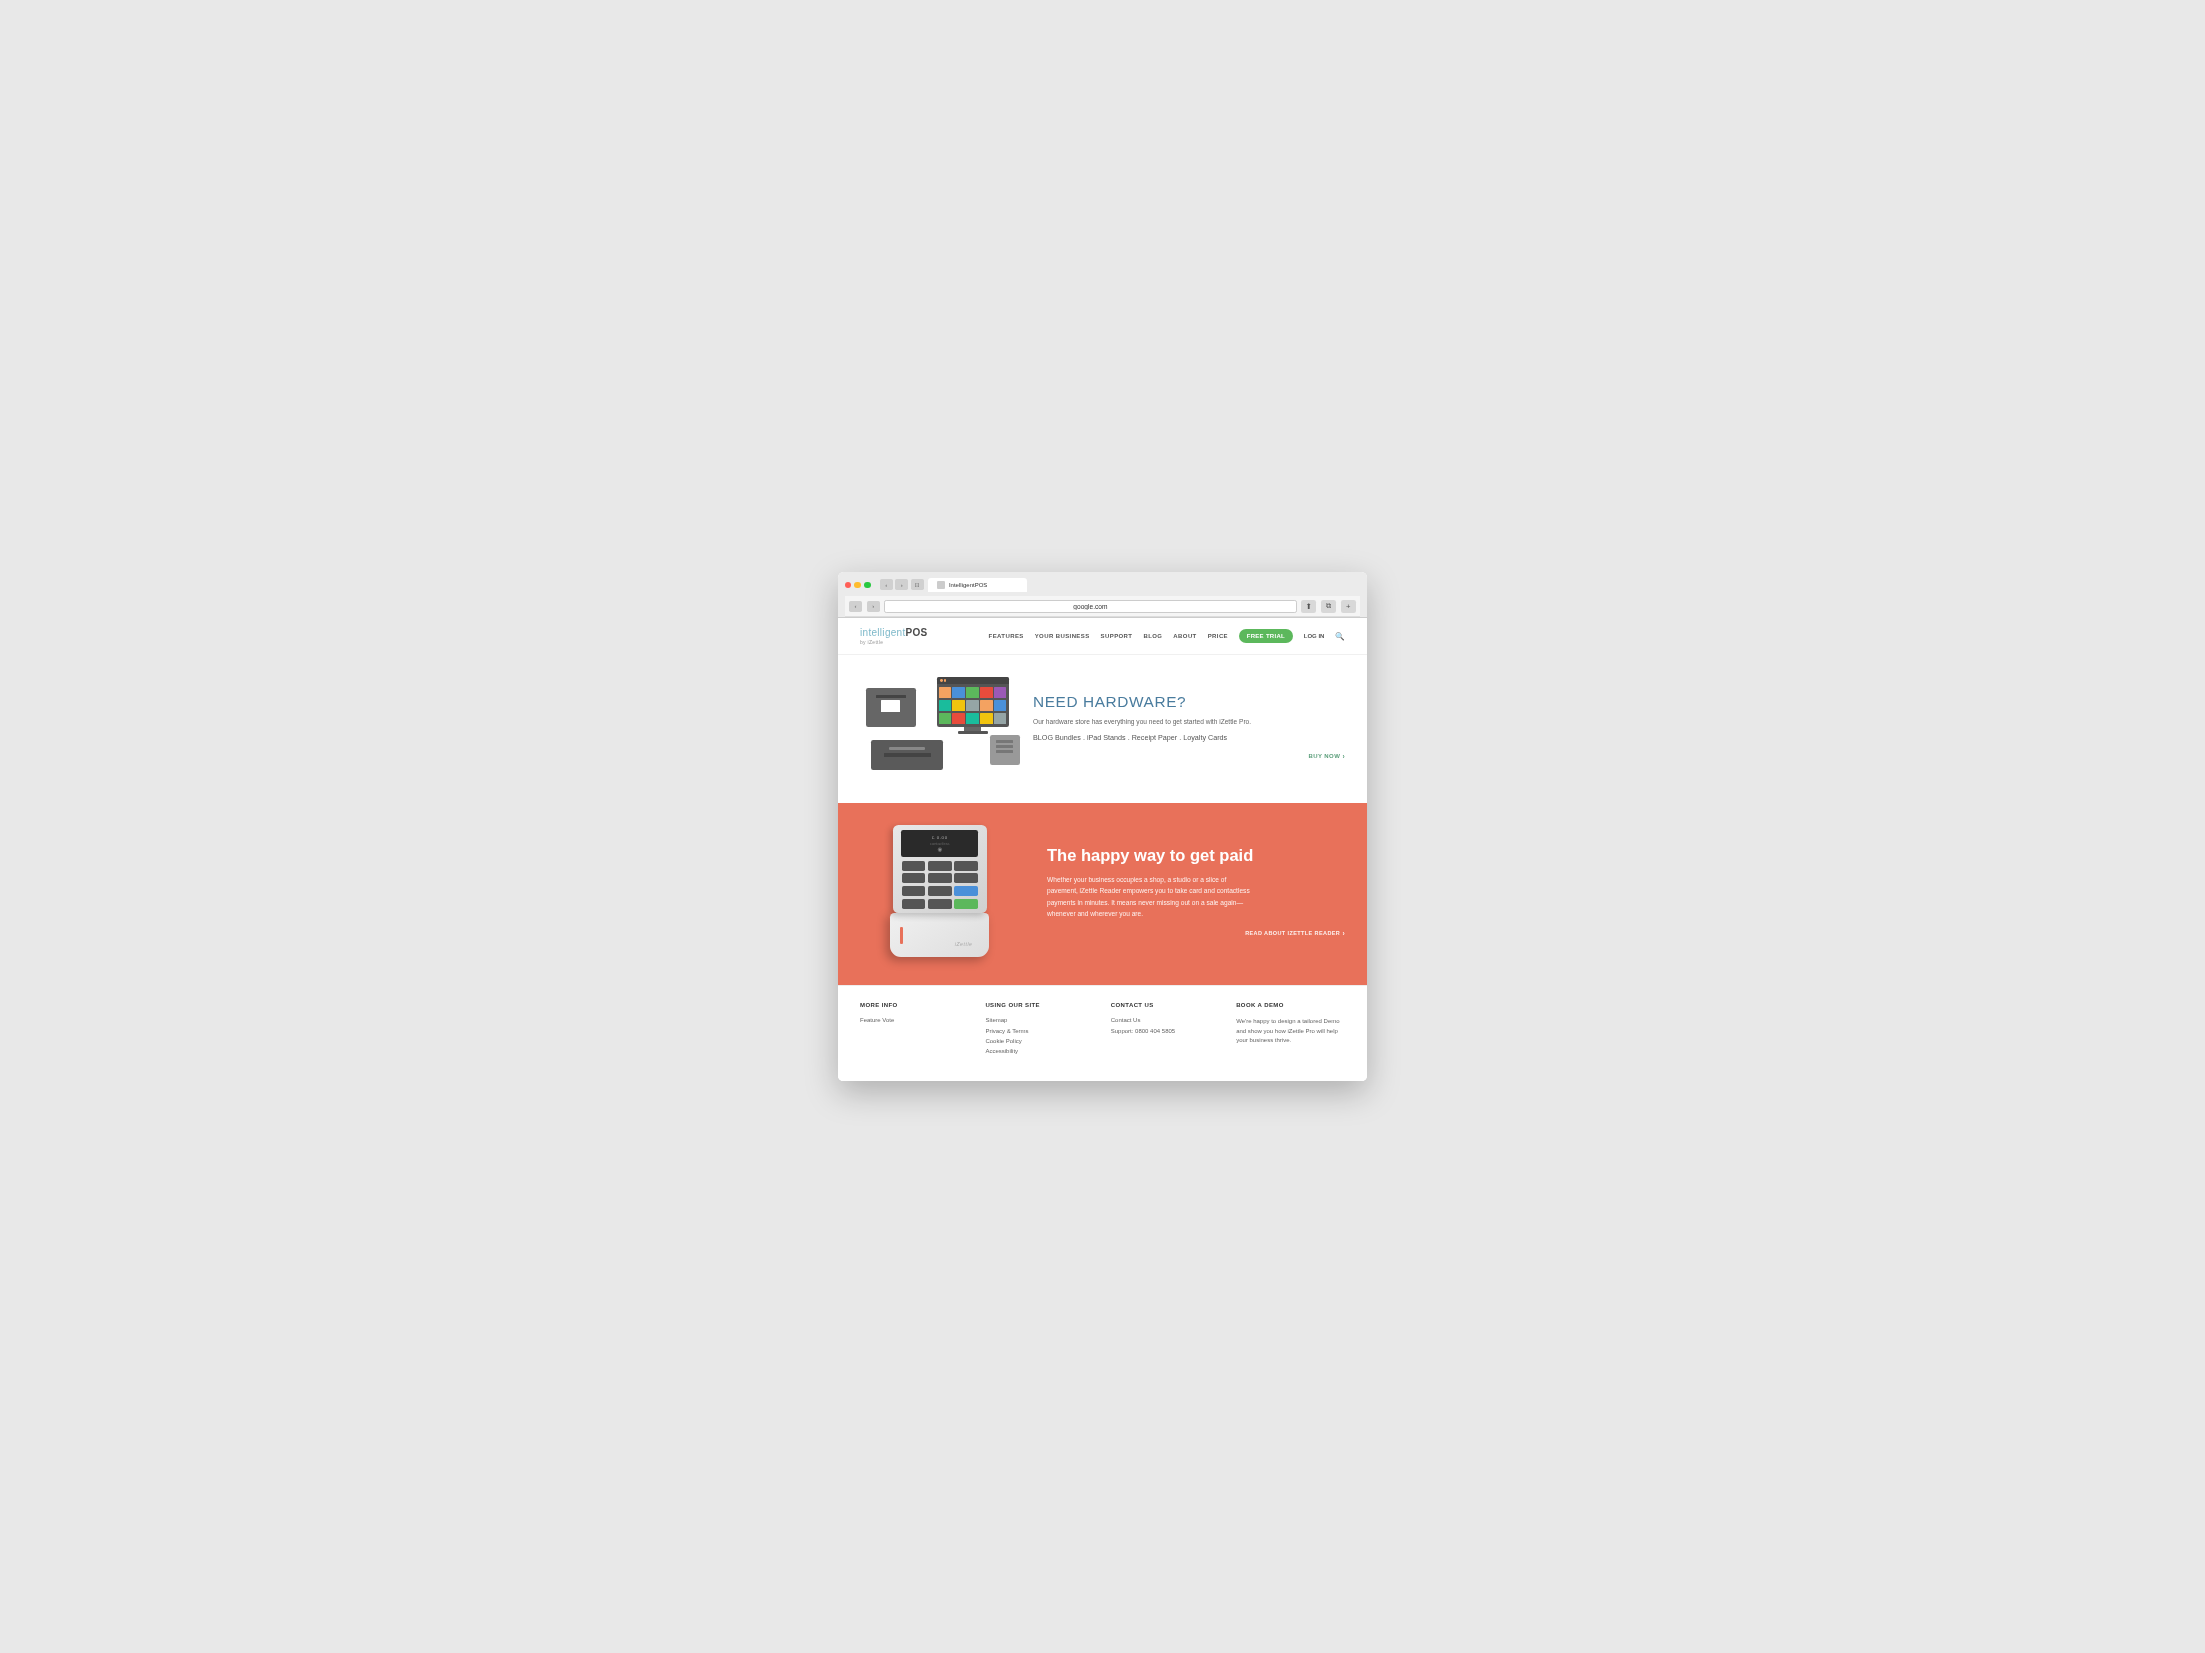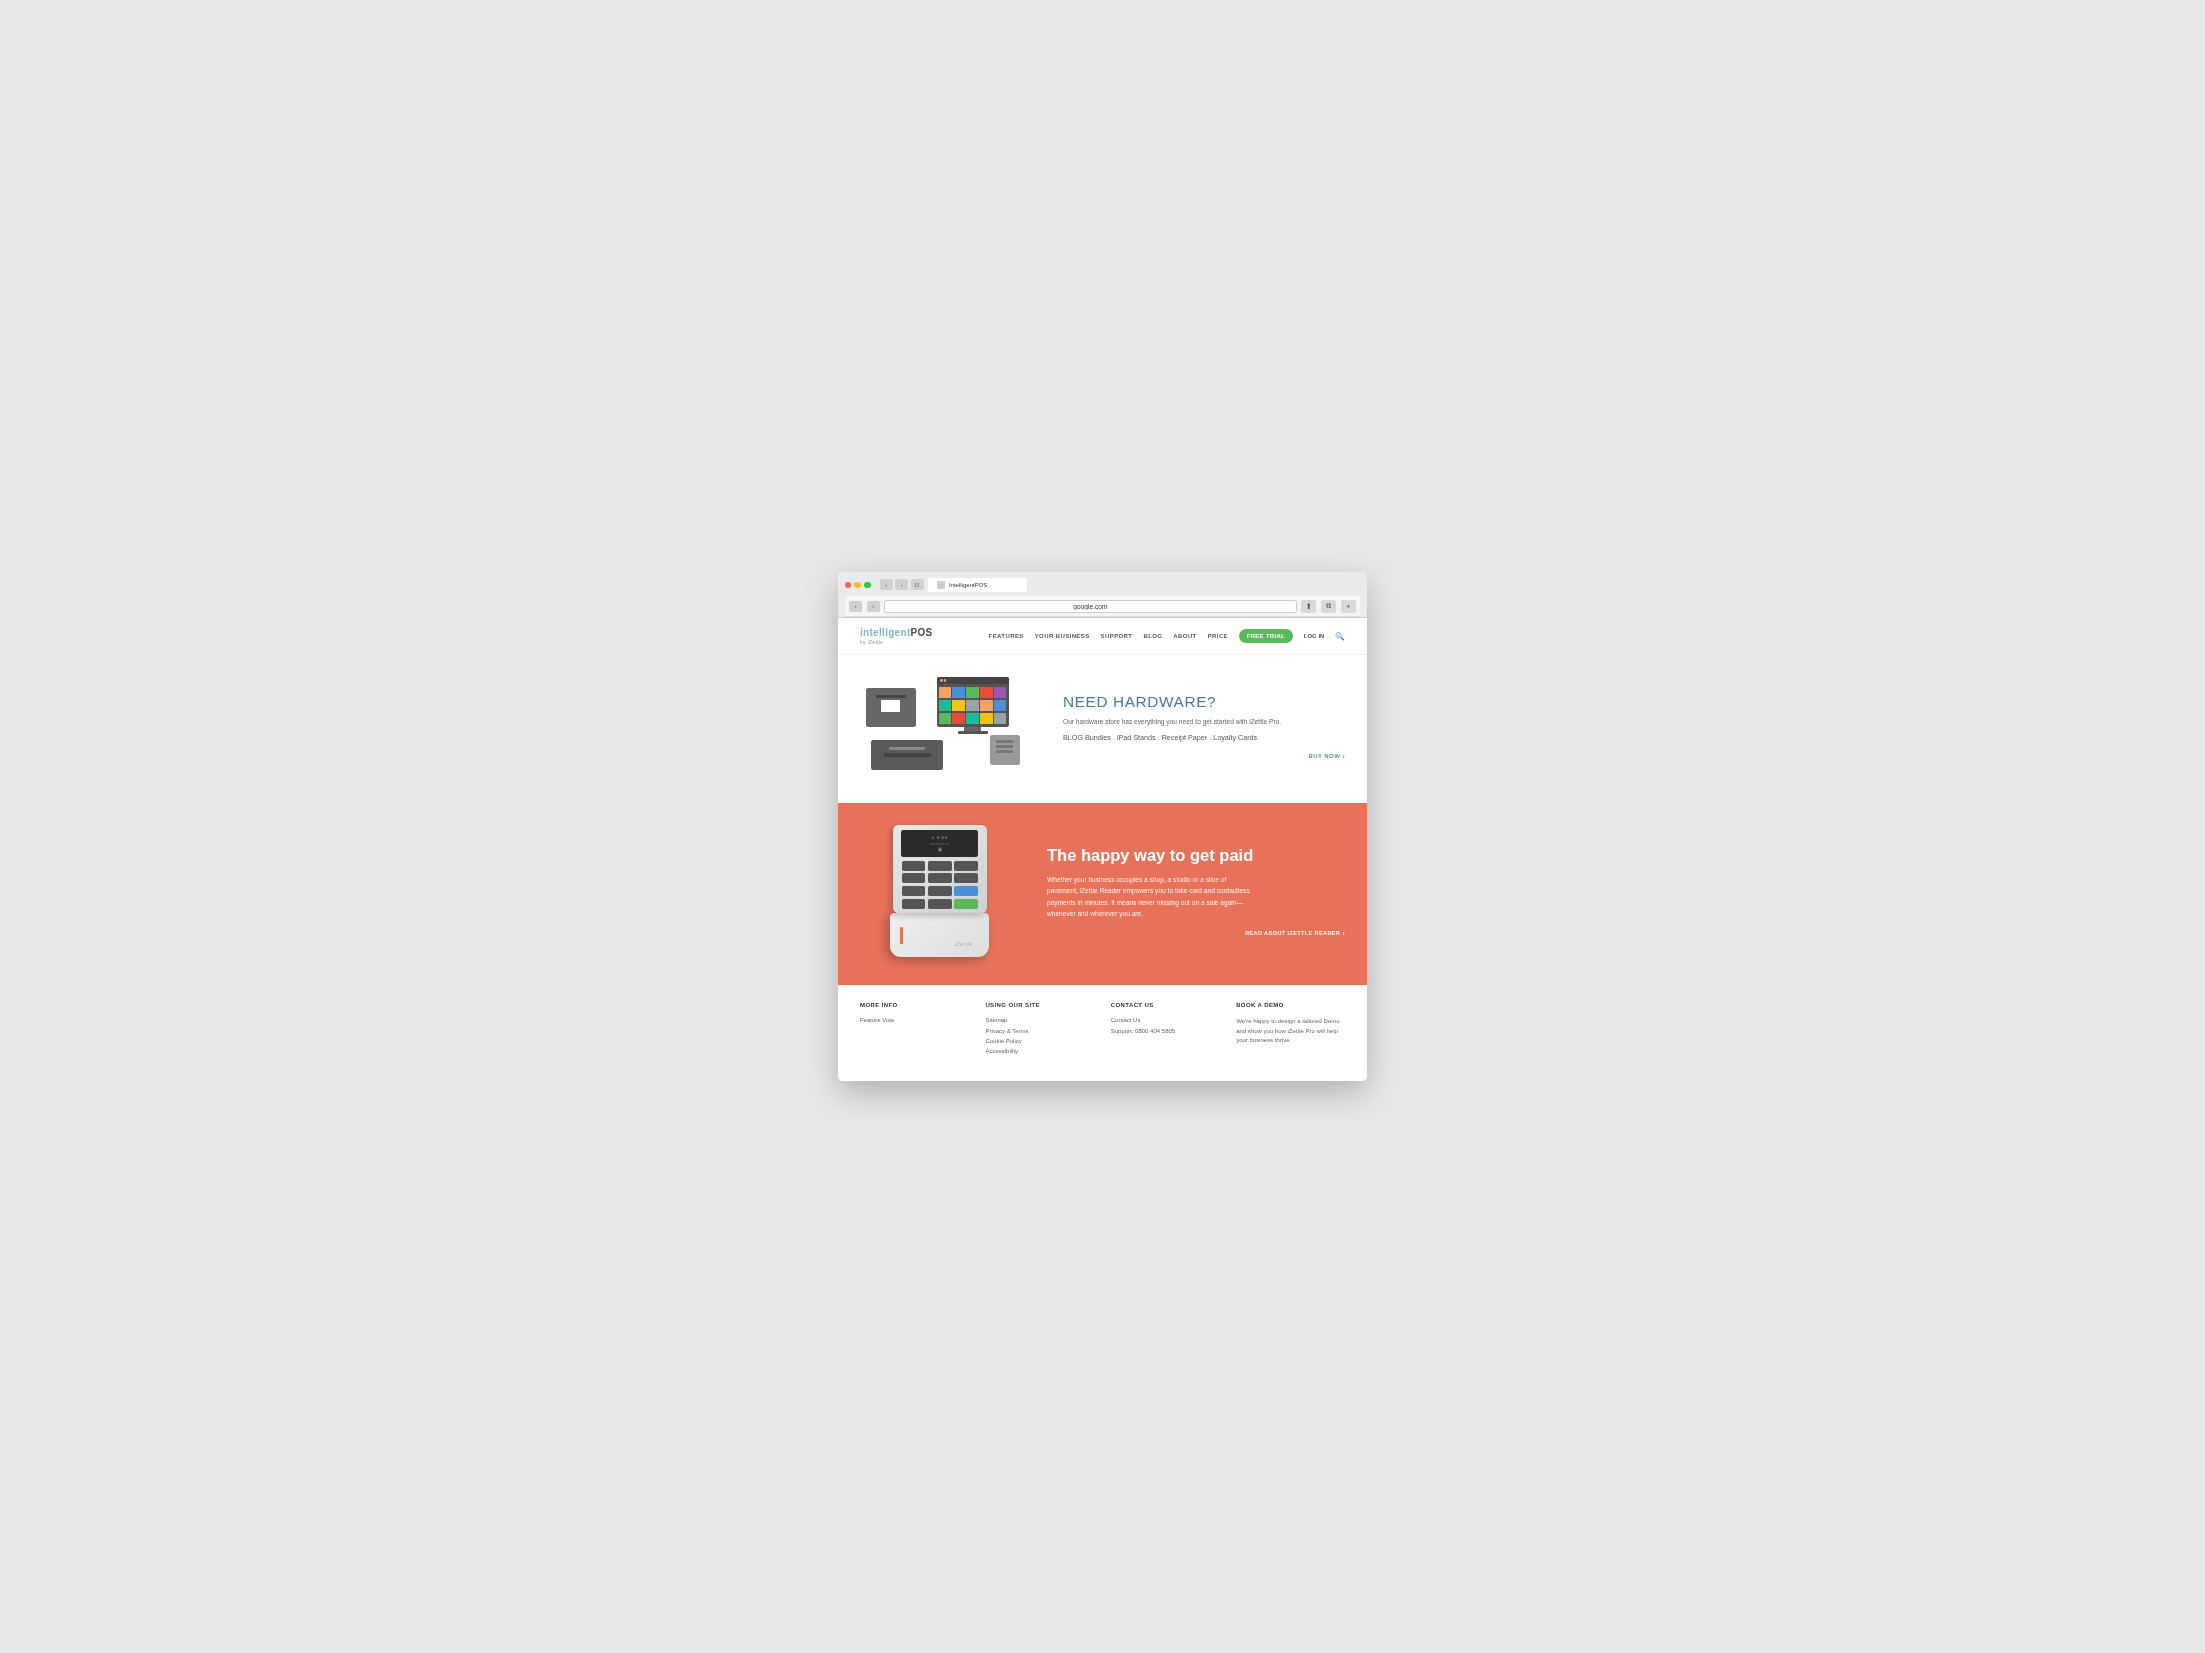--- a/index.html
+++ b/index.html
@@ -151,21 +151,21 @@
     }
 
     .logo-text {
       font-size: 10px;
       font-weight: 300;
       letter-spacing: 0.3px;
     }
 
     .logo-intelligent {
       color: #7db8c9;
-      font-weight: 700;
+      font-weight: 400;
     }
 
     .logo-pos {
       color: #4a4a4a;
       font-weight: 600;
     }
 
     .logo-sub {
       font-size: 5px;
       color: #999;
@@ -211,21 +211,21 @@
       color: #555;
       cursor: pointer;
     }
 
     
     .hardware-section {
       display: flex;
       align-items: center;
       padding: 22px 22px 27.6px 22px;
       background: #fff;
-      gap: 38px;
+      gap: 8px;
     }
 
     .hardware-image-area {
       flex: 0 0 165px;
       display: flex;
       align-items: center;
       justify-content: center;
     }
 
     

